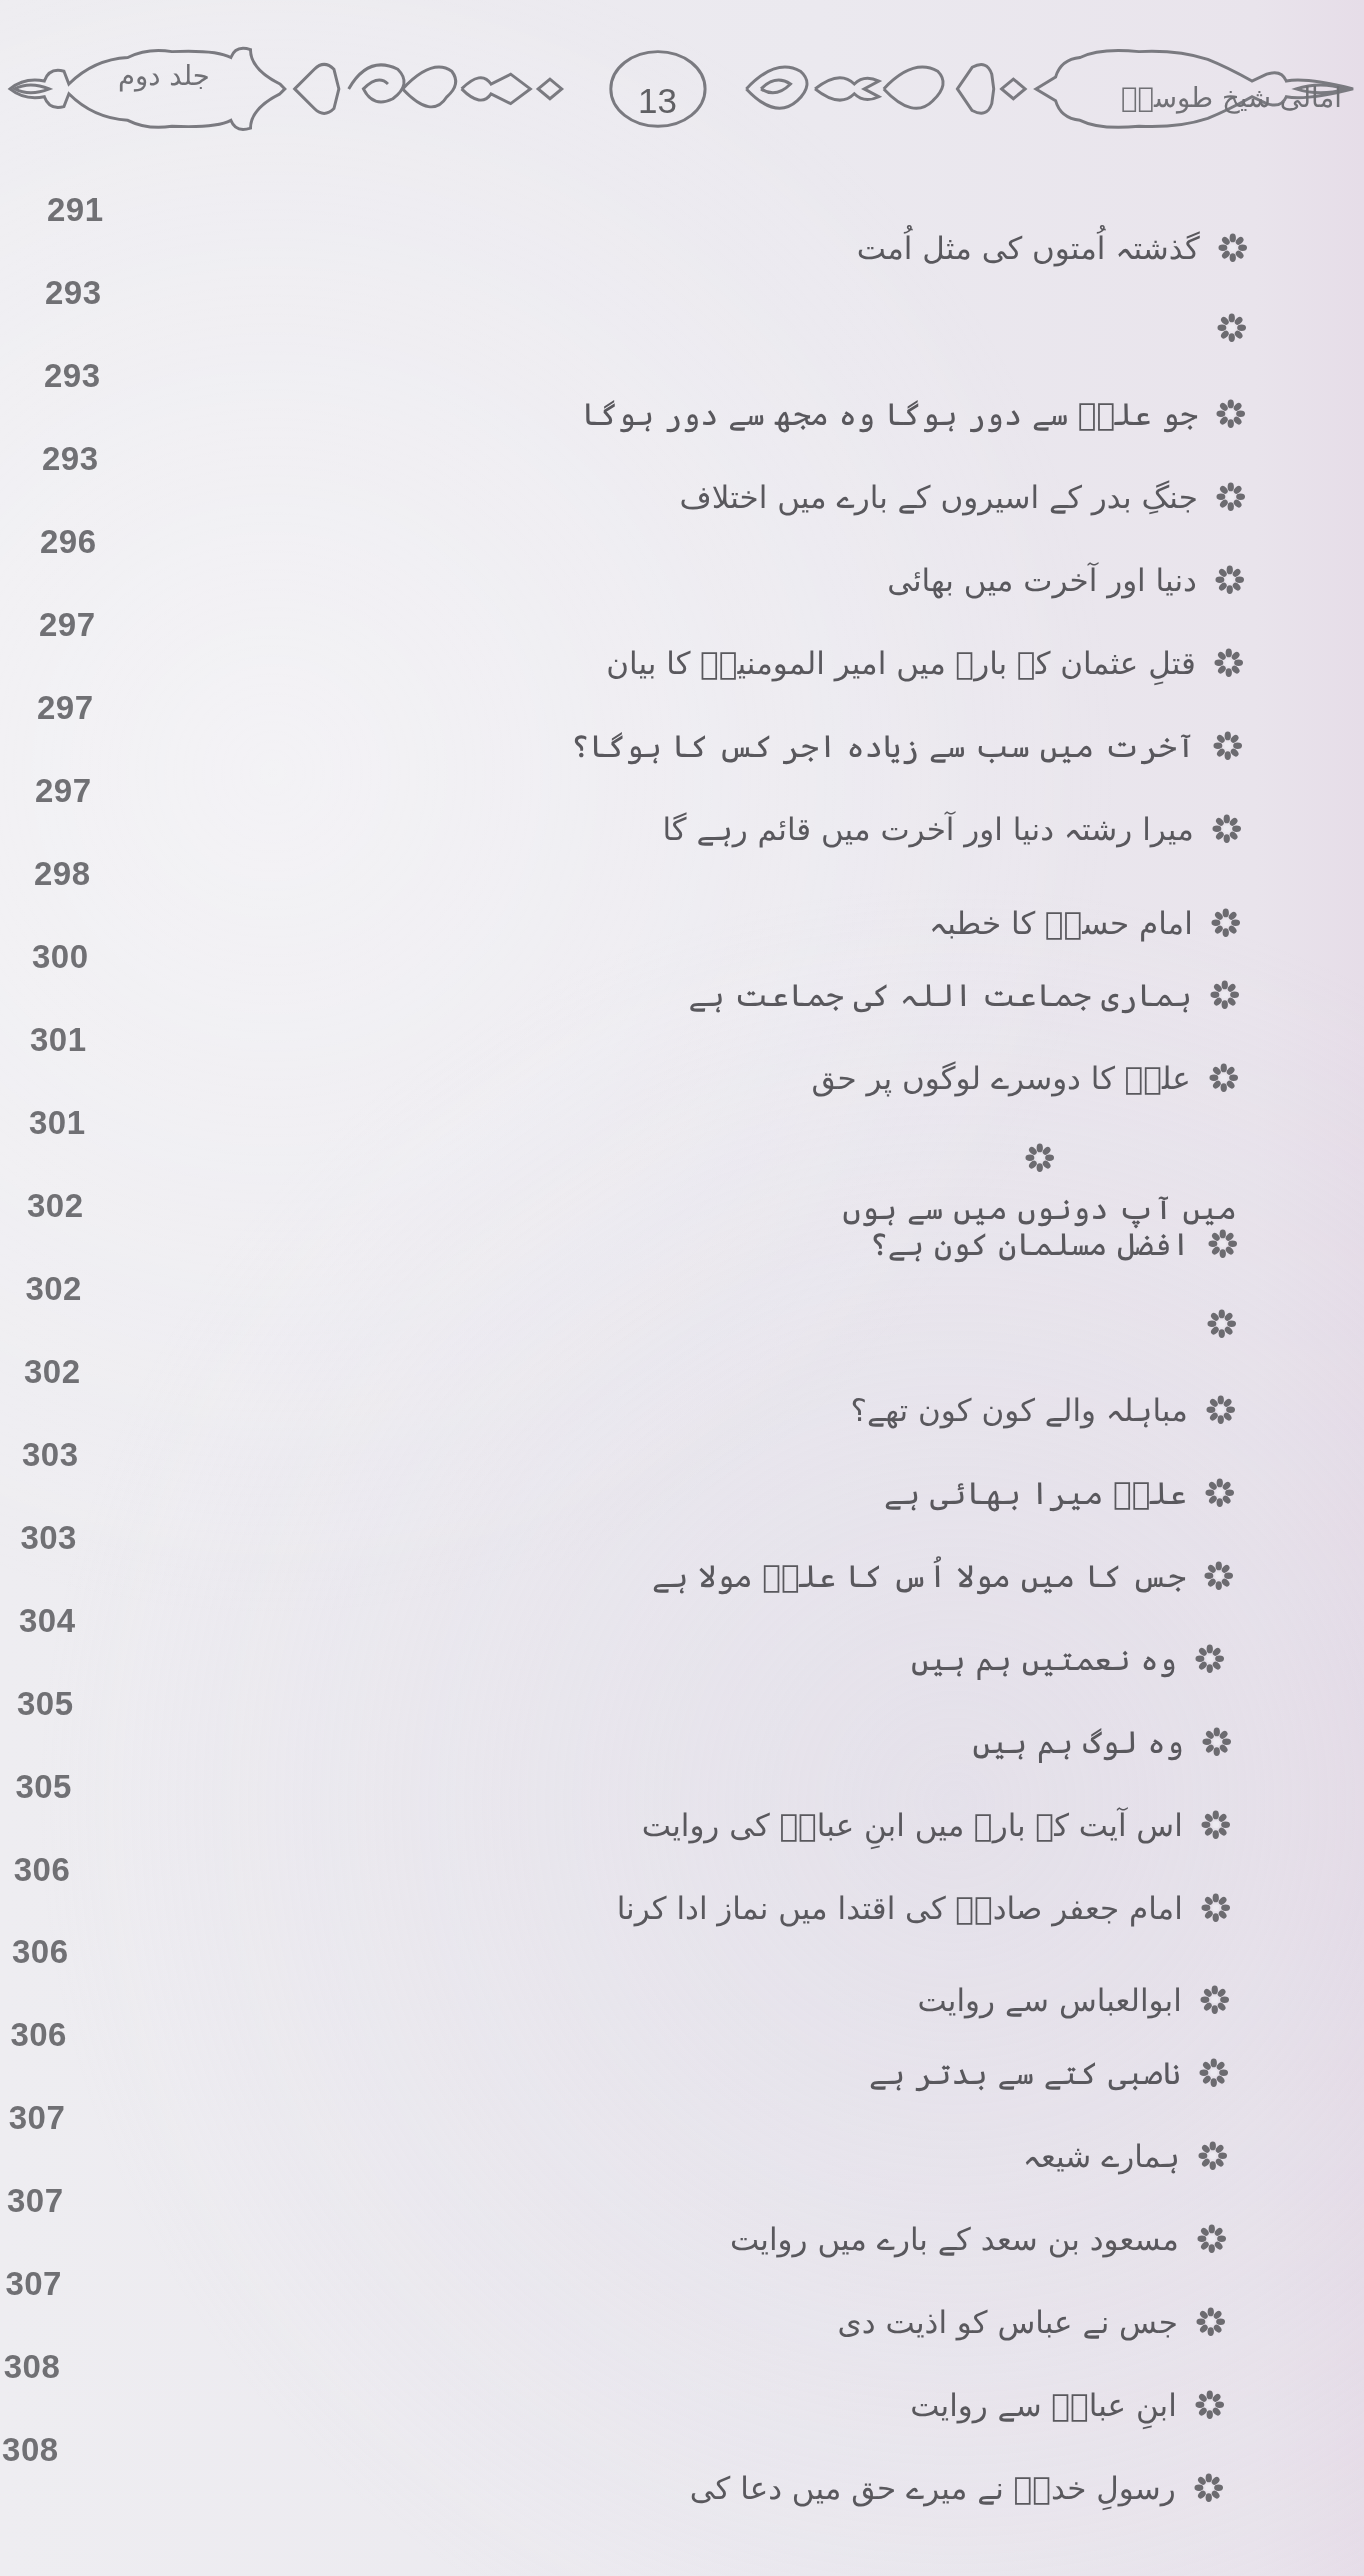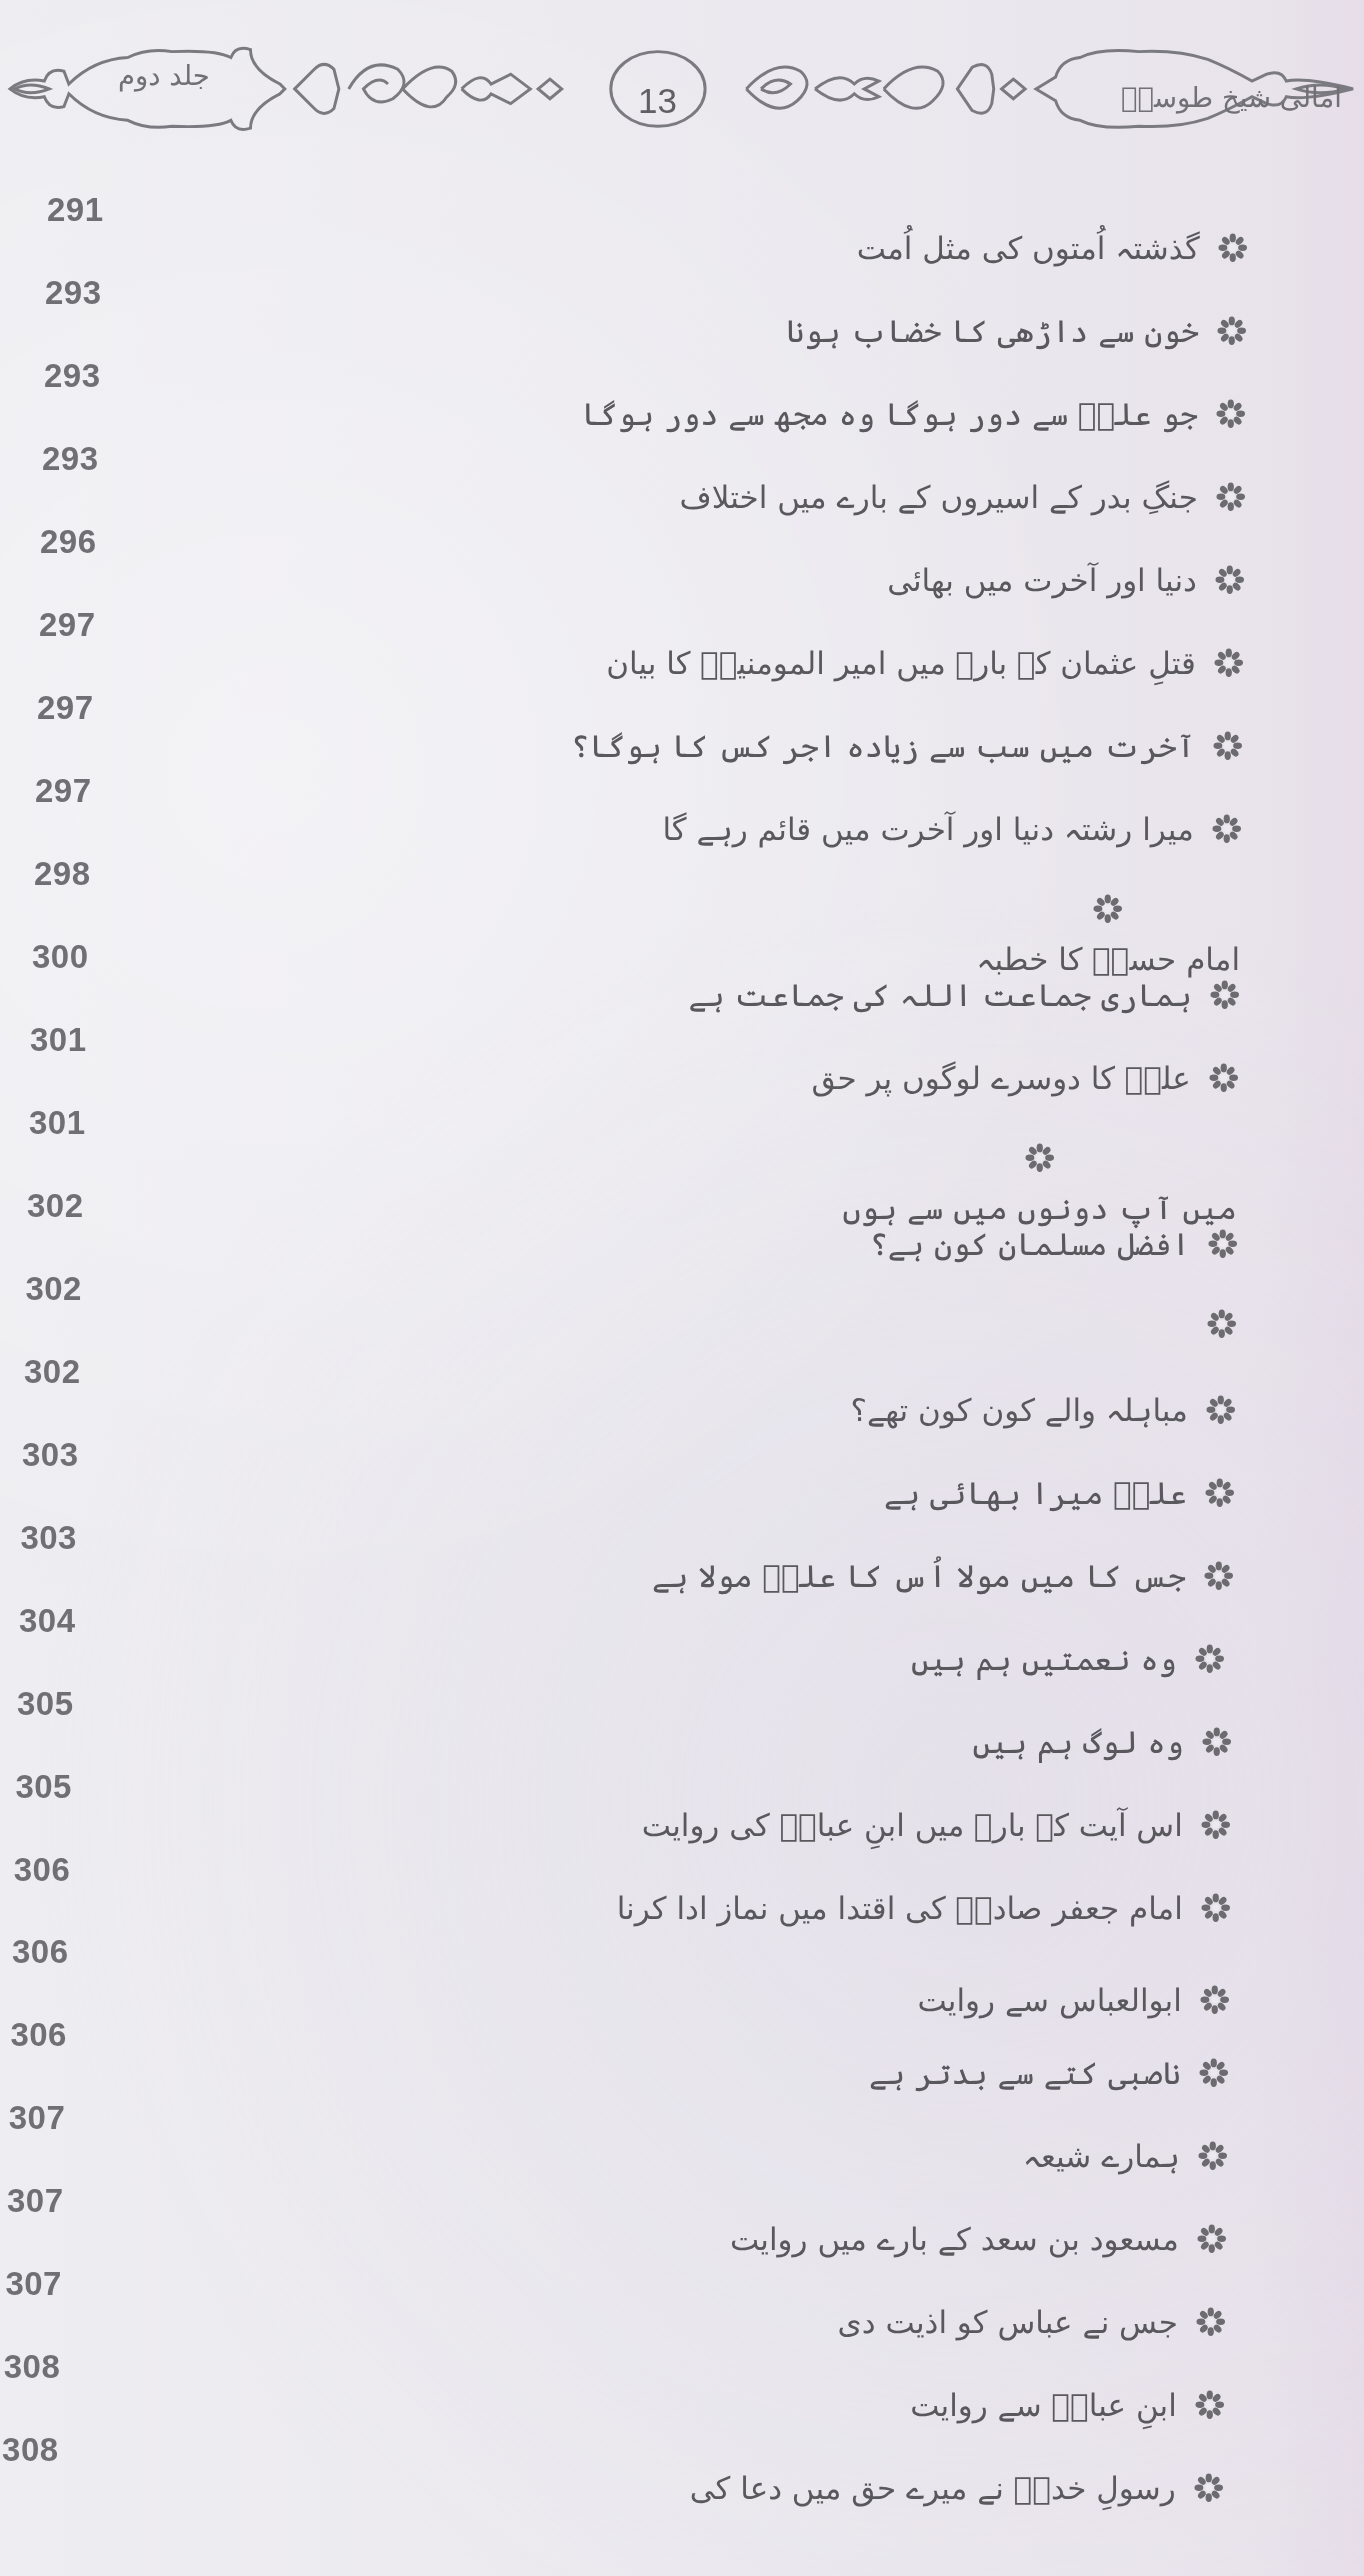--- a/index.html
+++ b/index.html
@@ -104,21 +104,20 @@
           <ellipse cx="15" cy="25" rx="3.2" ry="4.5"></ellipse>
           <ellipse cx="5" cy="15" rx="4.5" ry="3.2"></ellipse>
           <ellipse cx="25" cy="15" rx="4.5" ry="3.2"></ellipse>
           <ellipse cx="8" cy="8" rx="3.2" ry="4.5" transform="rotate(-45 8 8)"></ellipse>
           <ellipse cx="22" cy="22" rx="3.2" ry="4.5" transform="rotate(-45 22 22)"></ellipse>
           <ellipse cx="22" cy="8" rx="3.2" ry="4.5" transform="rotate(45 22 8)"></ellipse>
           <ellipse cx="8" cy="22" rx="3.2" ry="4.5" transform="rotate(45 8 22)"></ellipse>
         </g>
         <circle cx="15" cy="15" r="3.5" fill="#eceaf0"></circle>
       </svg>
-      <span class="entry-text">خون سے داڑھی کا خضاب ہونا</span>
     </span>
   </div>
     <div class="row" style="top: 357px;">
     <span class="pnum" style="left: 44px; top: 0px;">293</span>
     <span class="entry" style="top: 39px; right: 120px;">
       <svg class="bullet" viewBox="0 0 30 30">
         <g fill="#6c6b70">
           <ellipse cx="15" cy="5" rx="3.2" ry="4.5"></ellipse>
           <ellipse cx="15" cy="25" rx="3.2" ry="4.5"></ellipse>
           <ellipse cx="5" cy="15" rx="4.5" ry="3.2"></ellipse>
@@ -223,21 +222,21 @@
           <ellipse cx="22" cy="8" rx="3.2" ry="4.5" transform="rotate(45 22 8)"></ellipse>
           <ellipse cx="8" cy="22" rx="3.2" ry="4.5" transform="rotate(45 8 22)"></ellipse>
         </g>
         <circle cx="15" cy="15" r="3.5" fill="#eceaf0"></circle>
       </svg>
       <span class="entry-text">میرا رشتہ دنیا اور آخرت میں قائم رہے گا</span>
     </span>
   </div>
     <div class="row" style="top: 855px;">
     <span class="pnum" style="left: 34px; top: 0px;">298</span>
-    <span class="entry" style="top: 39px; right: 125px; flex-direction: column;">
+    <span class="entry" style="top: 50px; right: 125px;">
       <svg class="bullet" viewBox="0 0 30 30">
         <g fill="#6c6b70">
           <ellipse cx="15" cy="5" rx="3.2" ry="4.5"></ellipse>
           <ellipse cx="15" cy="25" rx="3.2" ry="4.5"></ellipse>
           <ellipse cx="5" cy="15" rx="4.5" ry="3.2"></ellipse>
           <ellipse cx="25" cy="15" rx="4.5" ry="3.2"></ellipse>
           <ellipse cx="8" cy="8" rx="3.2" ry="4.5" transform="rotate(-45 8 8)"></ellipse>
           <ellipse cx="22" cy="22" rx="3.2" ry="4.5" transform="rotate(-45 22 22)"></ellipse>
           <ellipse cx="22" cy="8" rx="3.2" ry="4.5" transform="rotate(45 22 8)"></ellipse>
           <ellipse cx="8" cy="22" rx="3.2" ry="4.5" transform="rotate(45 8 22)"></ellipse>

